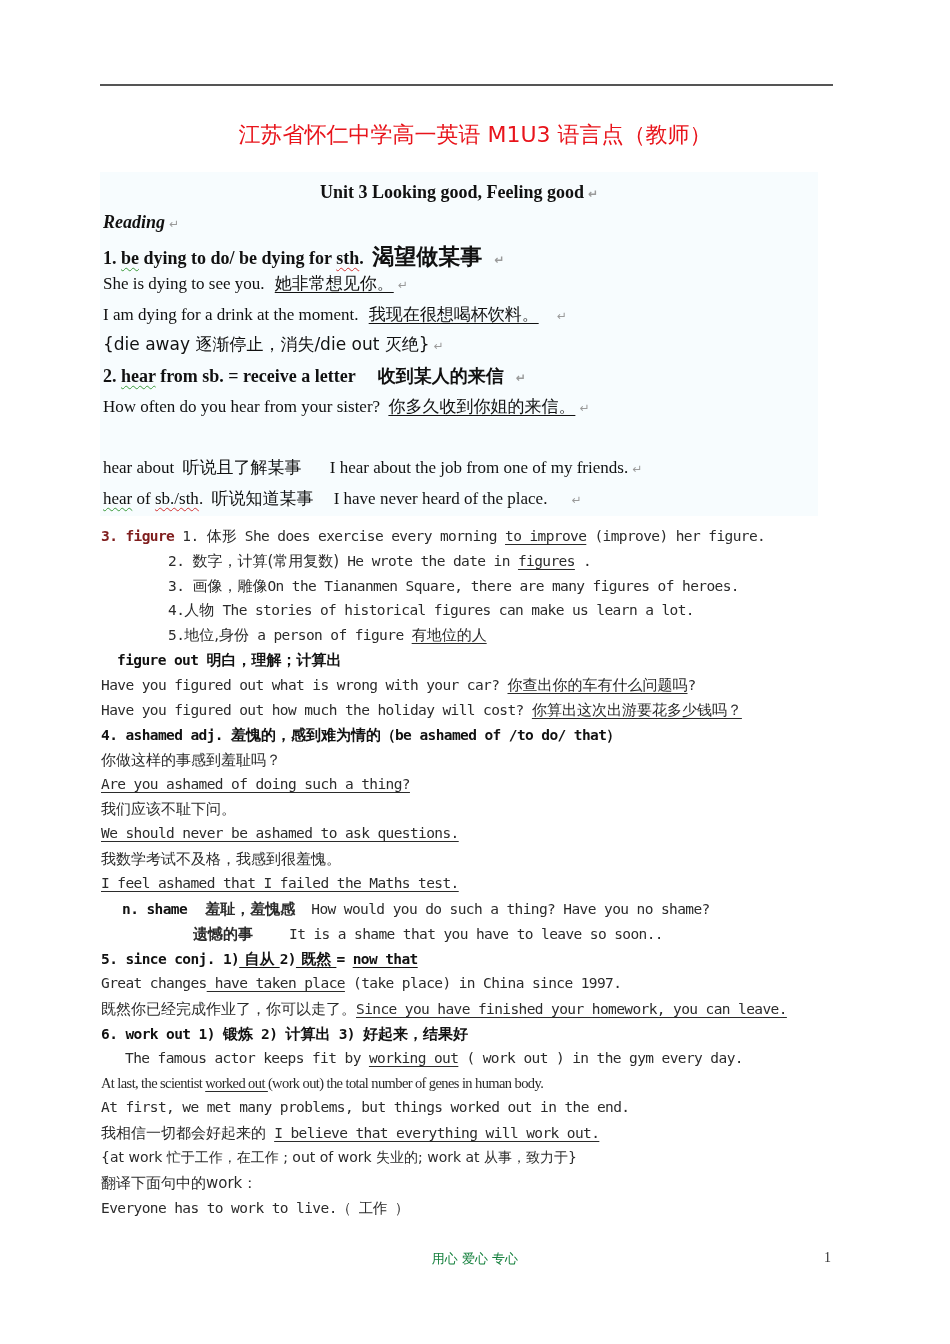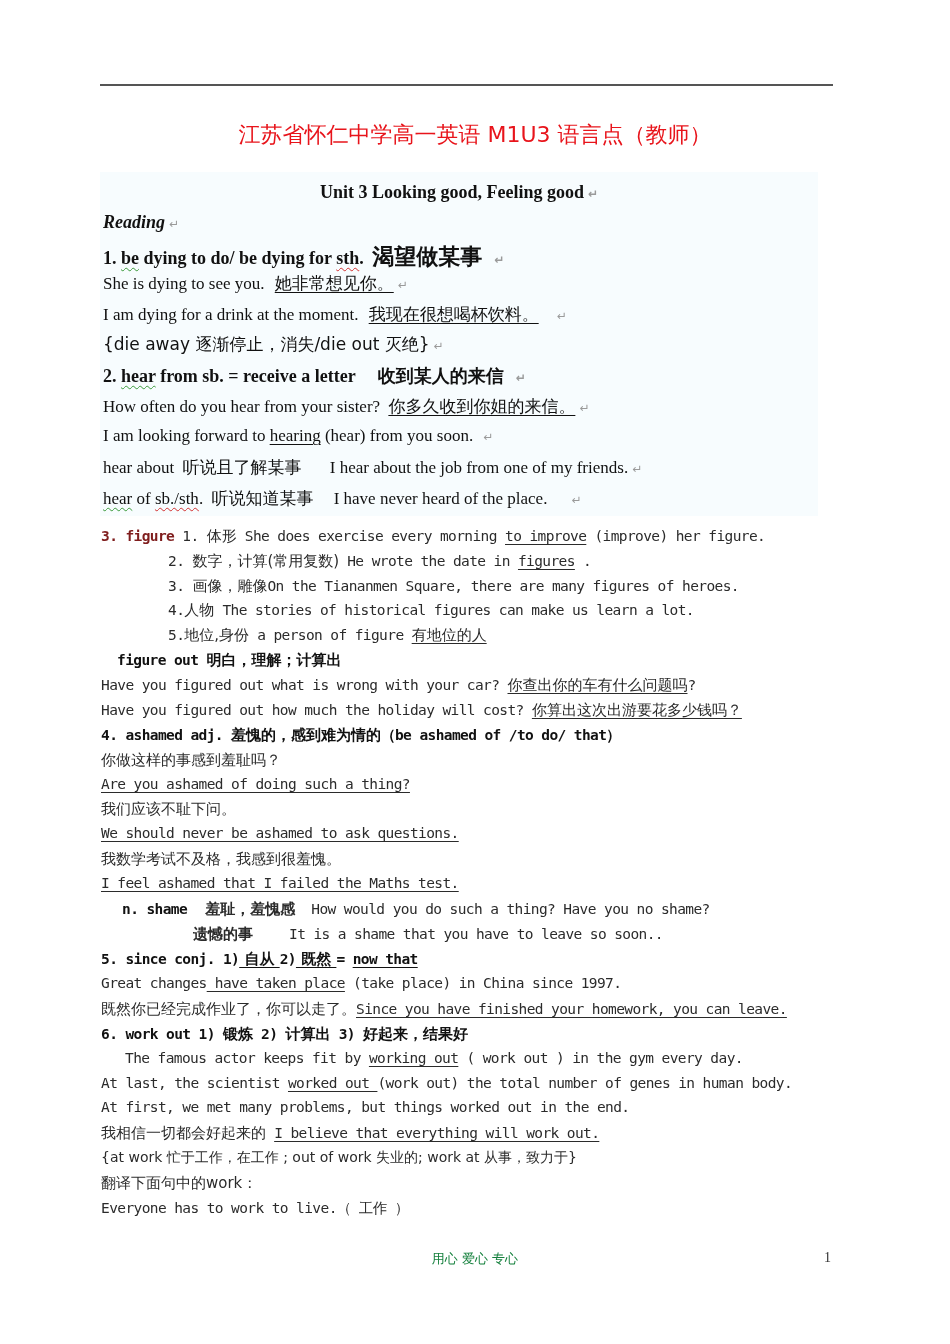--- a/index.html
+++ b/index.html
@@ -76,23 +76,20 @@
     <span>2.</span>
     <span class="wavy-g">hear</span><span> from sb. = receive a letter</span>
     <span class="cn" style="font-size:18px; margin-left:18px;">收到某人的来信</span><span class="mark" style="margin-left:12px;">↵</span>
   </div>
 
   <div class="line" style="top:223px;">
     <span>How often do you hear from your sister?</span>
     <span class="cn u" style="margin-left:4px;">你多久收到你姐的来信。</span><span class="mark">↵</span>
   </div>
 
-  <div class="line" style="top:254px;">
-    <span>I am looking forward to </span><span class="u">hearing</span><span> (hear) from you soon.</span><span class="mark" style="margin-left:10px;">↵</span>
-  </div>
 
   <div class="line" style="top:284px;">
     <span>hear about</span>
     <span class="cn" style="font-size:17px; margin-left:4px;">听说且了解某事</span>
     <span style="margin-left:24px;">I hear about the job from one of my friends.</span><span class="mark">↵</span>
   </div>
 
   <div class="line" style="top:315px;">
     <span class="wavy-g">hear</span><span> of </span><span class="wavy-r">sb./sth</span><span>.</span>
     <span class="cn" style="font-size:17px; margin-left:4px;">听说知道某事</span>
@@ -150,21 +147,21 @@
 <div class="t" style="left:101px; top:1000px;">
   <span class="cn">既然你已经完成作业了，你可以走了。</span><span class="u">Since you have finished your homework, you can leave.</span>
 </div>
 
 <div class="t b" style="left:101px; top:1025px;">
   <span>6. work  out 1)</span> <span class="bcn">锻炼</span><span>  2)</span> <span class="bcn">计算出</span><span> 3)</span> <span class="bcn">好起来，结果好</span>
 </div>
 <div class="t" style="left:101px; top:1050px;margin-left:24px;">
   <span>The famous actor keeps fit by </span><span class="u">working out</span><span> ( work out ) in the gym every day.</span>
 </div>
-<div class="t" style="left:101px; top:1075px;">
+<div class="t" style="left:101px; top:1075px;font-family:Liberation Serif, serif;">
   <span>At last, the scientist </span><span class="u">worked out </span><span>(work out) the total number of genes in human body.</span>
 </div>
 <div class="t" style="left:101px; top:1099px;">
   <span>At first, we met many problems, but things worked out in the end.</span>
 </div>
 <div class="t" style="left:101px; top:1124px;">
   <span class="cn">我相信一切都会好起来的</span> <span class="u">I believe that everything will work out.</span>
 </div>
 <div class="t" style="left:101px; top:1149px;">
   <span class="cn" style="font-size:14px;">{at work 忙于工作，在工作 ; out of work 失业的; work at 从事，致力于}</span>

